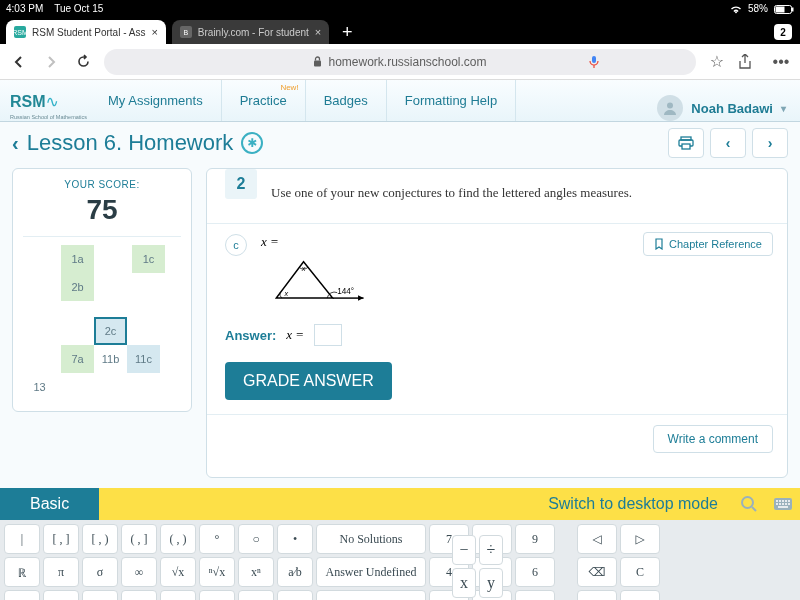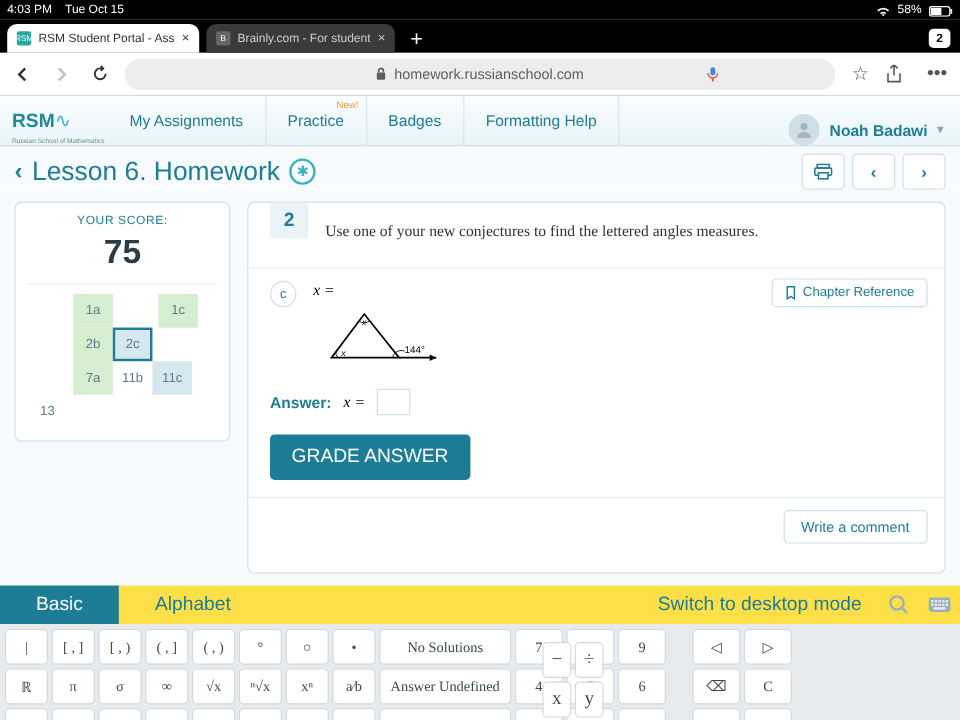--- a/index.html
+++ b/index.html
@@ -48,21 +48,21 @@
   .title-row .sbtn { width:36px; height:30px; background:#fff; border:1px solid #cfdfe7; border-radius:4px; display:flex; align-items:center; justify-content:center; color:#1d7d97; font-size:14px; }
 
   
   .scorecard { width:180px; background:#fff; border:1px solid #cfdfe7; border-radius:6px; padding:10px; height:fit-content; }
   .scorecard .lab { text-align:center; font-size:10px; color:#1d7d97; letter-spacing:0.5px; }
   .scorecard .val { text-align:center; font-size:28px; font-weight:700; color:#2a3d45; margin:4px 0 10px; }
   .probgrid { display:flex; flex-wrap:wrap; gap:0; border-top:1px solid #e3eef3; padding-top:8px; }
   .pcell { width:33px; height:28px; display:flex; align-items:center; justify-content:center; font-size:11px; color:#5f7a86; border:1px solid transparent; }
   .pcell.green { background:#d6edd0;margin-left:38px; }
   .pcell.blue { background:#d5e8f0; }
-  .pcell.sel { border:2px solid #1d7d97; }
+  .pcell.sel { border:2px solid #1d7d97;margin-top:44px; }
 
   
   .qpanel { flex:1; background:#fff; border:1px solid #cfdfe7; border-radius:6px; padding:0; display:flex; flex-direction:column; }
   .qhead { display:flex; padding:14px 18px 10px; gap:14px; border-bottom:1px solid #e3eef3; }
   .qnum { width:32px; text-align:center; font-size:16px; font-weight:700; color:#1d7d97; background:#eaf4f8; padding:6px 0; border-radius:3px; height:fit-content; position:relative; top:-14px; }
   .qtext { font-size:13px; color:#333; line-height:1.5; font-family: Georgia, serif; }
   .qbody { padding:10px 18px; display:flex; gap:14px; align-items:flex-start; position:relative; }
   .part { width:22px; height:22px; border:1px solid #cfdfe7; border-radius:50%; display:flex; align-items:center; justify-content:center; font-size:11px; color:#1d7d97; }
   .chapref { position:absolute; right:14px; top:8px; font-size:11px; color:#1d7d97; border:1px solid #cfdfe7; border-radius:4px; padding:5px 10px; display:flex; gap:5px; align-items:center; }
   .triangle { width:100px; height:54px; position:relative; margin-left:8px; }
@@ -275,21 +275,20 @@
     </div>
     <button class="gradebtn">GRADE ANSWER</button>
     <div class="comment-row">
       <div class="cbtn">Write a comment</div>
     </div>
   </div>
 </div>
 
 <div class="kb-tabs">
   <div class="ktab active">Basic</div>
-  <div class="ktab">Alphabet</div>
   <div class="switch">Switch to desktop mode</div>
   <div class="kicon">
     <svg width="18" height="18" viewBox="0 0 18 18">
         <circle cx="7.5" cy="7.5" r="5.5" fill="none" stroke="#9ab1bc" stroke-width="2"></circle>
         <line x1="12" y1="12" x2="16" y2="16" stroke="#9ab1bc" stroke-width="2"></line>
       </svg>
   </div>
   <div class="kicon">
     <svg width="20" height="14" viewBox="0 0 20 14">
         <rect x="1" y="1" width="18" height="12" rx="2" fill="#9ab1bc"></rect>

